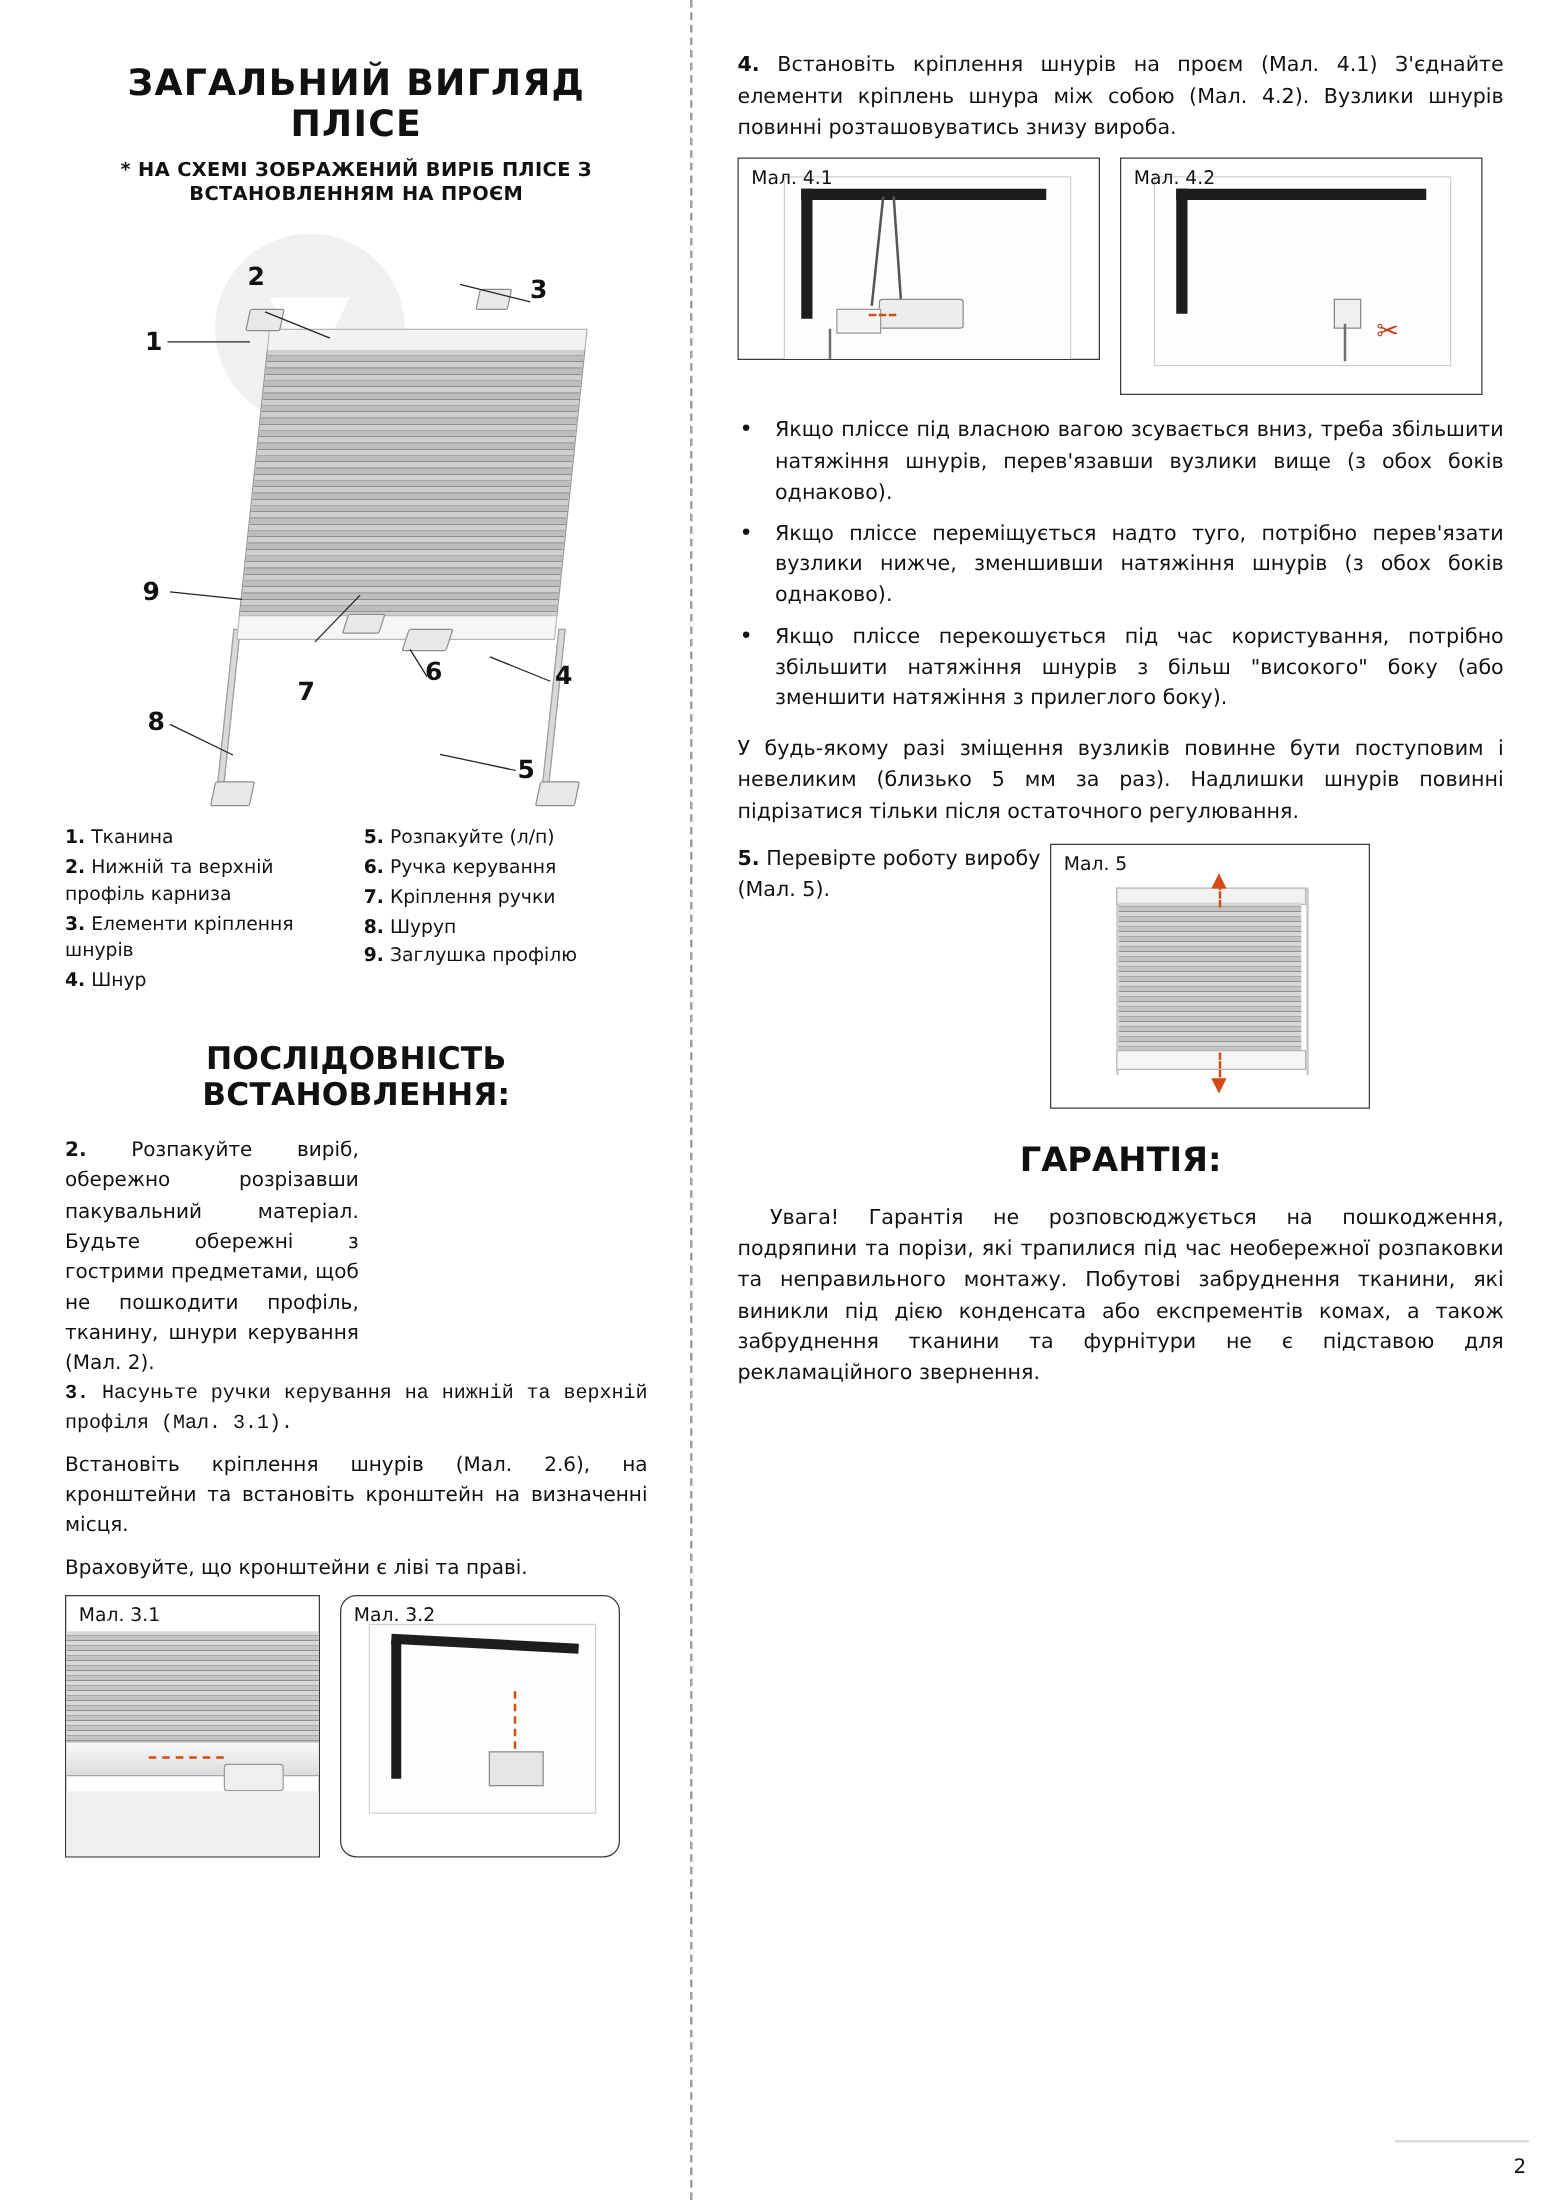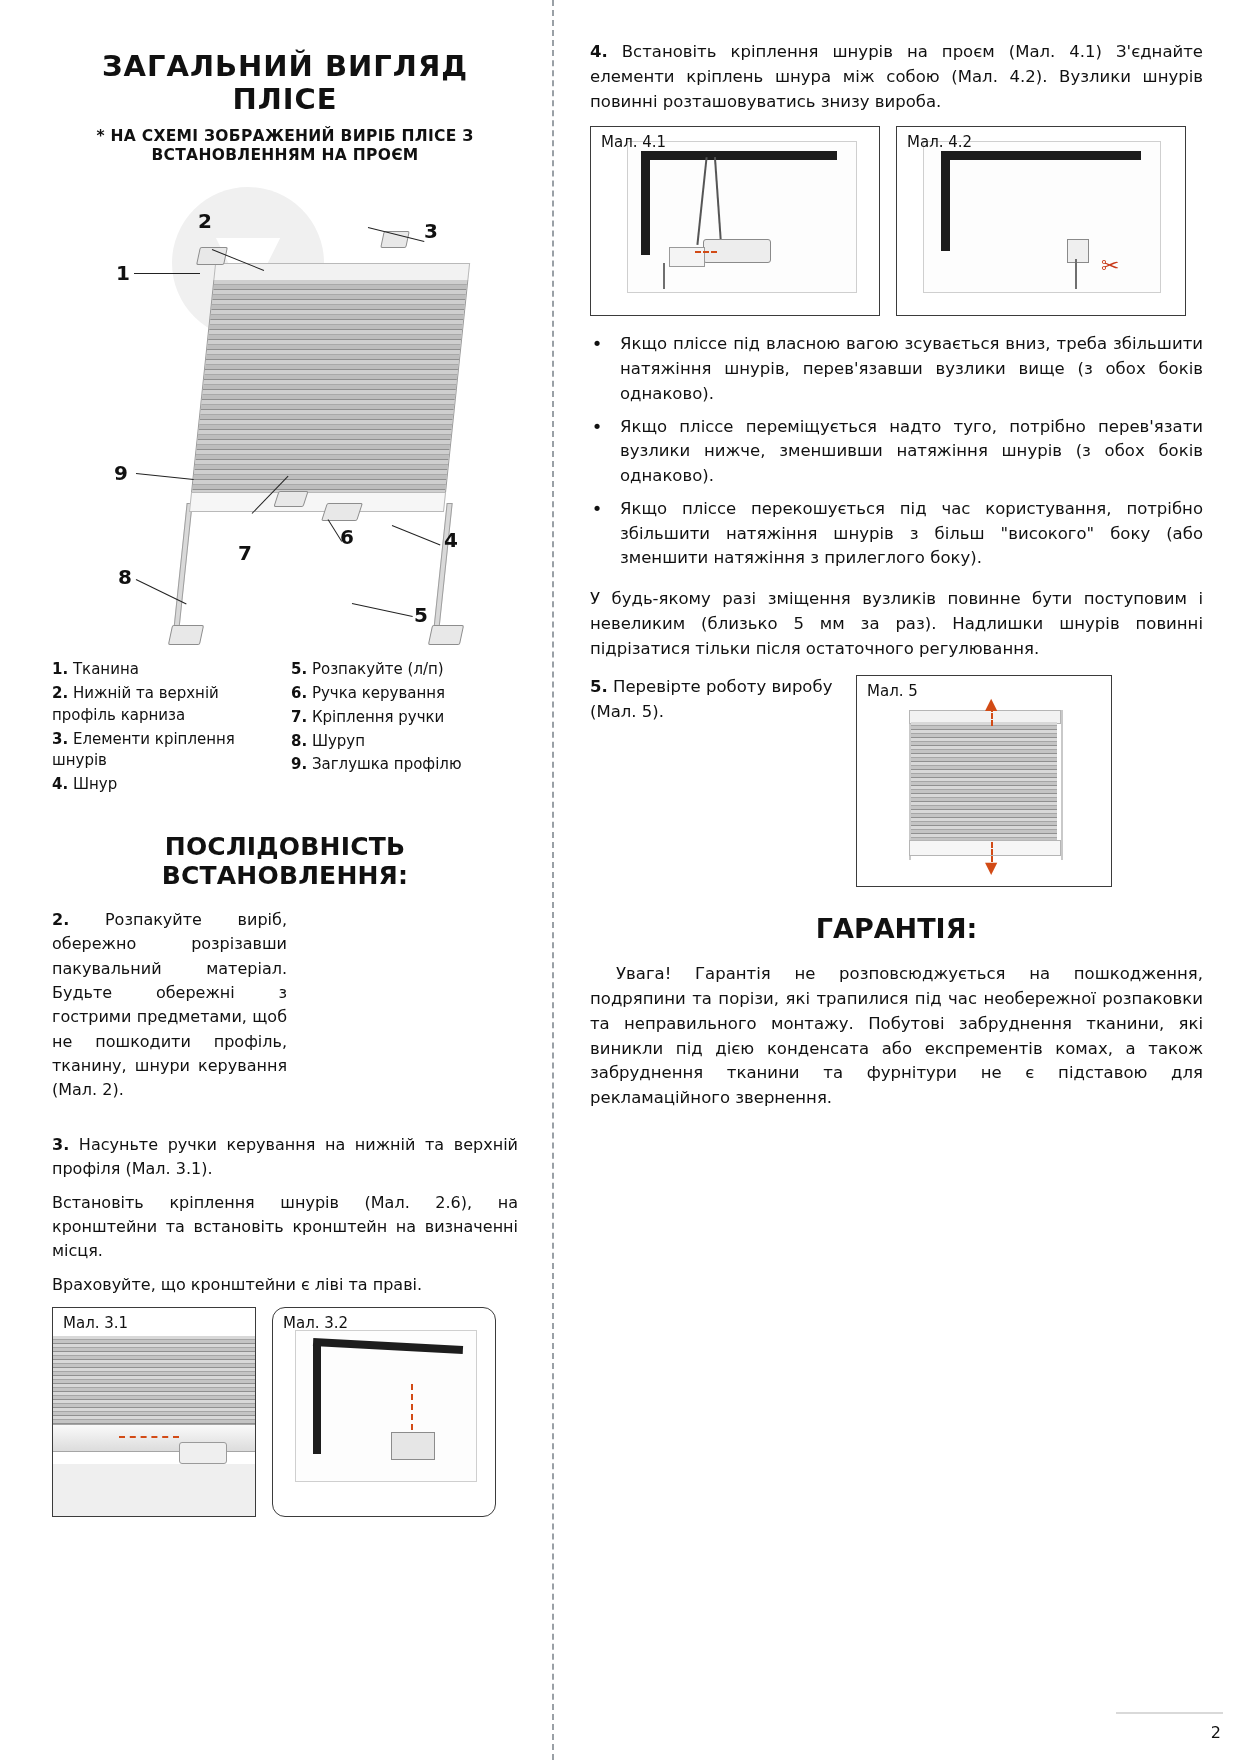--- a/index.html
+++ b/index.html
@@ -195,21 +195,21 @@
     position:absolute;right:24px;bottom:18px;font-size:16px;color:#111;
   }
   .footer-line{
     position:absolute;left:568px;right:22px;bottom:46px;height:2px;background:#d9d9d9;
   }
 
   h2.warranty{
     font-size:27px;font-weight:bold;text-align:center;margin:26px 0 14px 0;
   }
 
-  .step5row{display:flex;gap:16px;align-items:flex-start;margin-top:14px;}
+  .step5row{display:flex;align-items:flex-start;margin-top:14px;}
   .step5text{width:250px;font-size:16.5px;line-height:1.5;}
 </style>
 </head>
 <body>
 
 <div class="page">
 
   <div class="col-left">
 
     <h1 class="title">ЗАГАЛЬНИЙ ВИГЛЯД ПЛІСЕ</h1>
@@ -274,21 +274,21 @@
 
     <h2 class="section">ПОСЛІДОВНІСТЬ ВСТАНОВЛЕННЯ:</h2>
 
     <div class="step2-row">
       <div class="step2-text">
         <b>2.</b>
         <span>Розпакуйте виріб, обережно розрізавши пакувальний матеріал. Будьте обережні з гострими предметами, щоб не пошкодити профіль, тканину, шнури керування (Мал. 2).</span>
       </div>
     </div>
 
-    <p class="body" style="margin-top:31px;">
+    <p class="body" style="margin-top:0;font-family:Liberation Mono, monospace;">
       <b>3.</b>
       <span>Насуньте ручки керування на нижній та верхній профіля (Мал. 3.1).</span>
     </p>
     <p class="body">Встановіть кріплення шнурів (Мал. 2.6), на кронштейни та встановіть кронштейн на визначенні місця.</p>
     <p class="body">Враховуйте, що кронштейни є ліві та праві.</p>
 
     <div class="two-figs" style="margin-top:10px;">
       <div class="figbox" style="width:204px;height:210px;">
         <span class="figlabel">Мал. 3.1</span>
         <div class="photo">
@@ -315,21 +315,21 @@
   <div class="divider"></div>
 
   <div class="col-right">
 
     <p class="rt-head">
       <b>4.</b>
       <span>Встановіть кріплення шнурів на проєм (Мал. 4.1) З'єднайте елементи кріплень шнура між собою (Мал. 4.2). Вузлики шнурів повинні розташовуватись знизу виробa.</span>
     </p>
 
     <div class="two-figs" style="margin-top:4px;">
-      <div class="figbox" style="width:290px;height:190px;text-decoration:underline;">
+      <div class="figbox" style="width:290px;height:162px;text-decoration:underline;">
         <span class="figlabel">Мал. 4.1</span>
         <div class="photo">
           <div class="win-frame" style="left:36px;top:14px;width:228px;height:150px;"></div>
           <div class="win-dark" style="left:50px;top:24px;width:196px;height:9px;"></div>
           <div class="win-dark" style="left:50px;top:24px;width:9px;height:104px;"></div>
           <div style="position:absolute;left:110px;top:30px;width:1.5px;height:88px;background:#555;transform:rotate(6deg);"></div>
           <div style="position:absolute;left:126px;top:30px;width:1.5px;height:88px;background:#555;transform:rotate(-4deg);"></div>
           <div style="position:absolute;left:112px;top:112px;width:66px;height:22px;background:#ededed;border:1px solid #8a8a8a;border-radius:3px;"></div>
           <div style="position:absolute;left:78px;top:120px;width:34px;height:18px;background:#f4f4f4;border:1px solid #9a9a9a;"></div>
           <div class="dash-arrow" style="left:104px;top:124px;width:22px;"></div>

